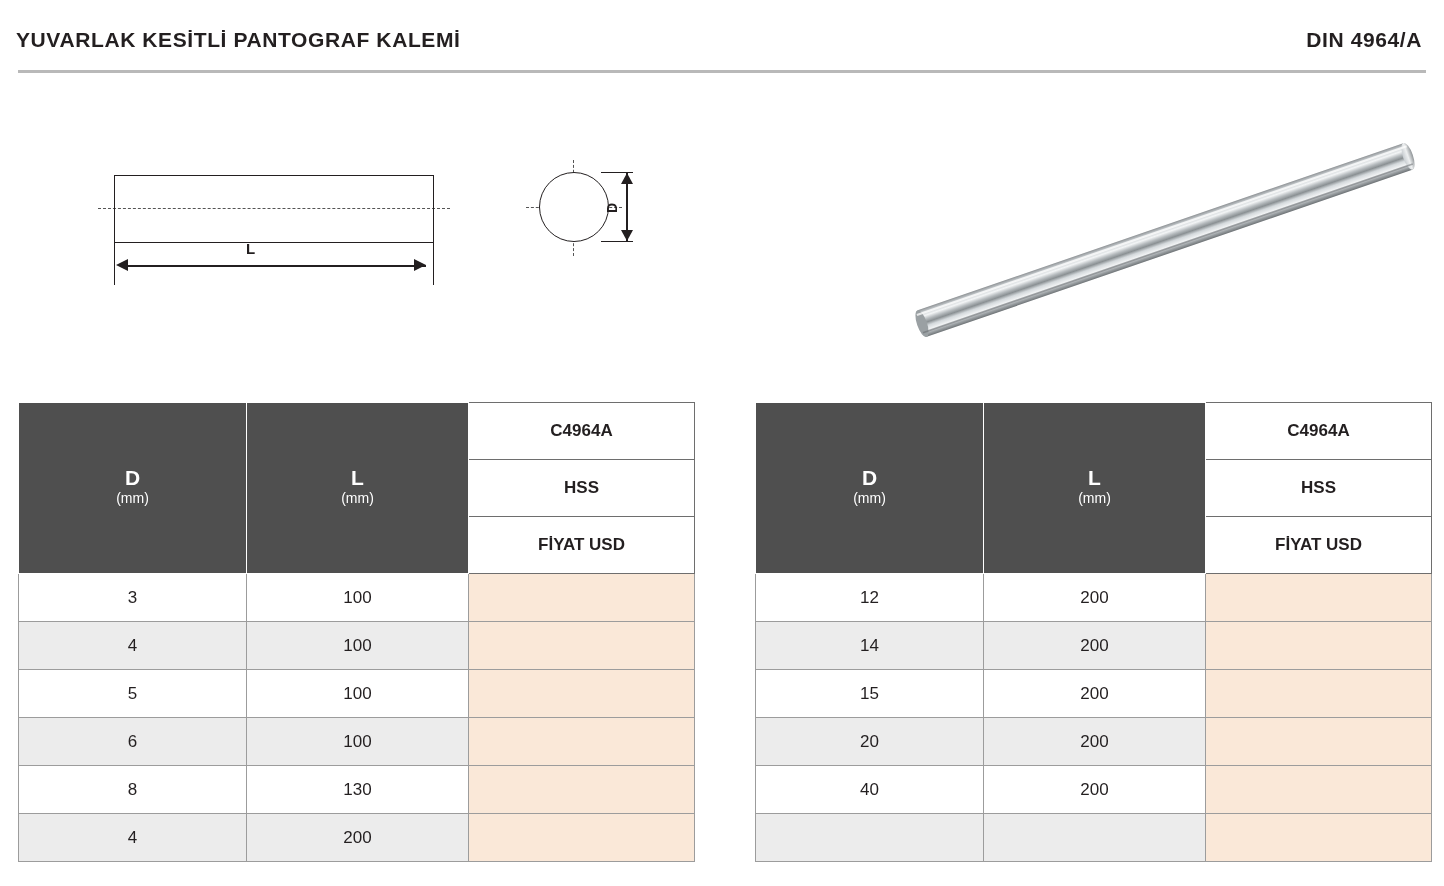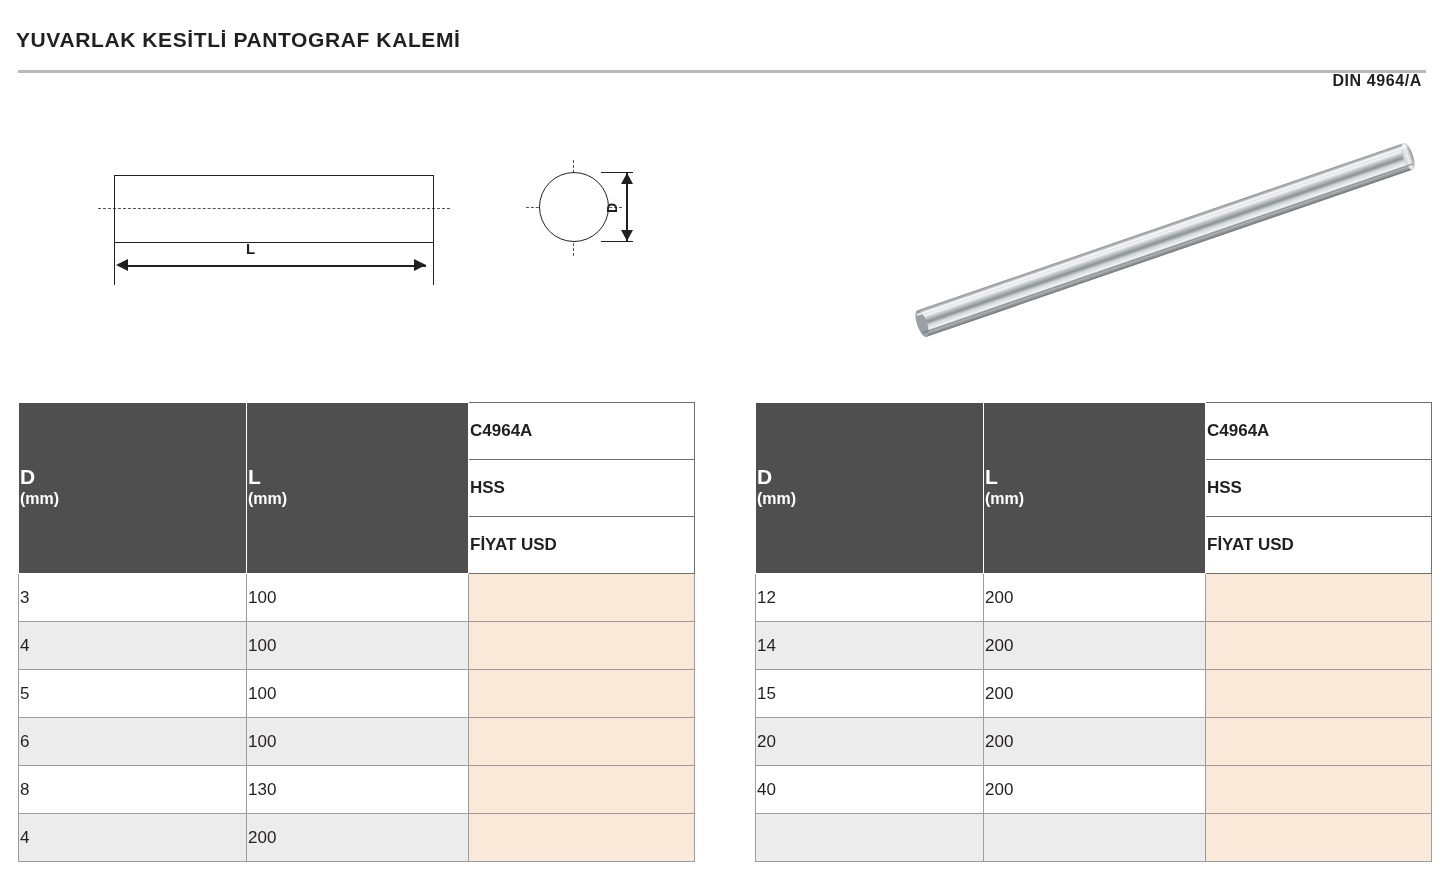--- a/index.html
+++ b/index.html
@@ -31,26 +31,25 @@
     font-size: 21px;
     font-weight: bold;
     letter-spacing: 0.6px;
     color: #231f20;
     white-space: nowrap;
   }
   .header-standard {
     position: absolute;
     right: 22px;
     top: 28px;
-    font-size: 16px;
+    font-size: 21px;
     font-weight: bold;
     letter-spacing: 0.6px;
     color: #231f20;
     white-space: nowrap;
-    margin-top: 44px;
   }
   .header-rule {
     position: absolute;
     left: 18px;
     top: 70px;
     width: 1408px;
     height: 3px;
     background: #b9b9b9;
   }
 
@@ -223,42 +222,43 @@
   }
   .table-left { left: 18px; }
   .table-right { left: 755px; }
 
   table.spec {
     border-collapse: collapse;
     table-layout: fixed;
   }
   table.spec td {
     border: 1px solid #ffffff;
+    text-align: center;
     vertical-align: middle;
     font-size: 17px;
     color: #231f20;
   }
   .col-d { width: 225px; }
   .col-l { width: 219px; }
   .col-p { width: 223px; }
 
   .hdr-dark {
     background: #4f4f4f;
     color: #ffffff !important;
     font-weight: bold;
   }
   .hdr-dark .big {
     font-size: 21px;
     font-weight: bold;
     display: block;
     line-height: 1.05;
   }
   .hdr-dark .unit {
-    font-size: 16px;
-    font-weight: bold;
+    font-size: 14px;
+    font-weight: normal;
     display: block;
     line-height: 1.4;
   }
   .hdr-white {
     background: #ffffff;
     border: 1px solid #6e6e6e !important;
     font-weight: bold;
     font-size: 19px;
     height: 54px;
   }

